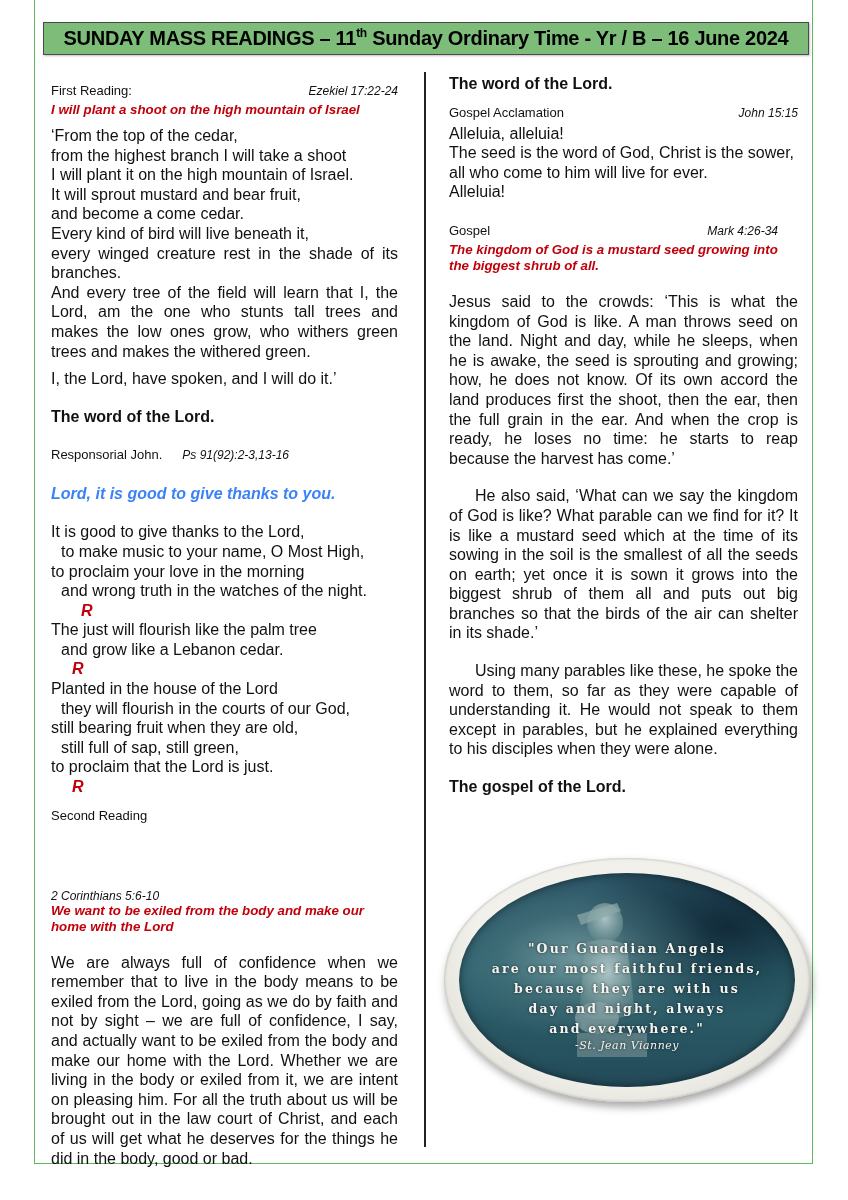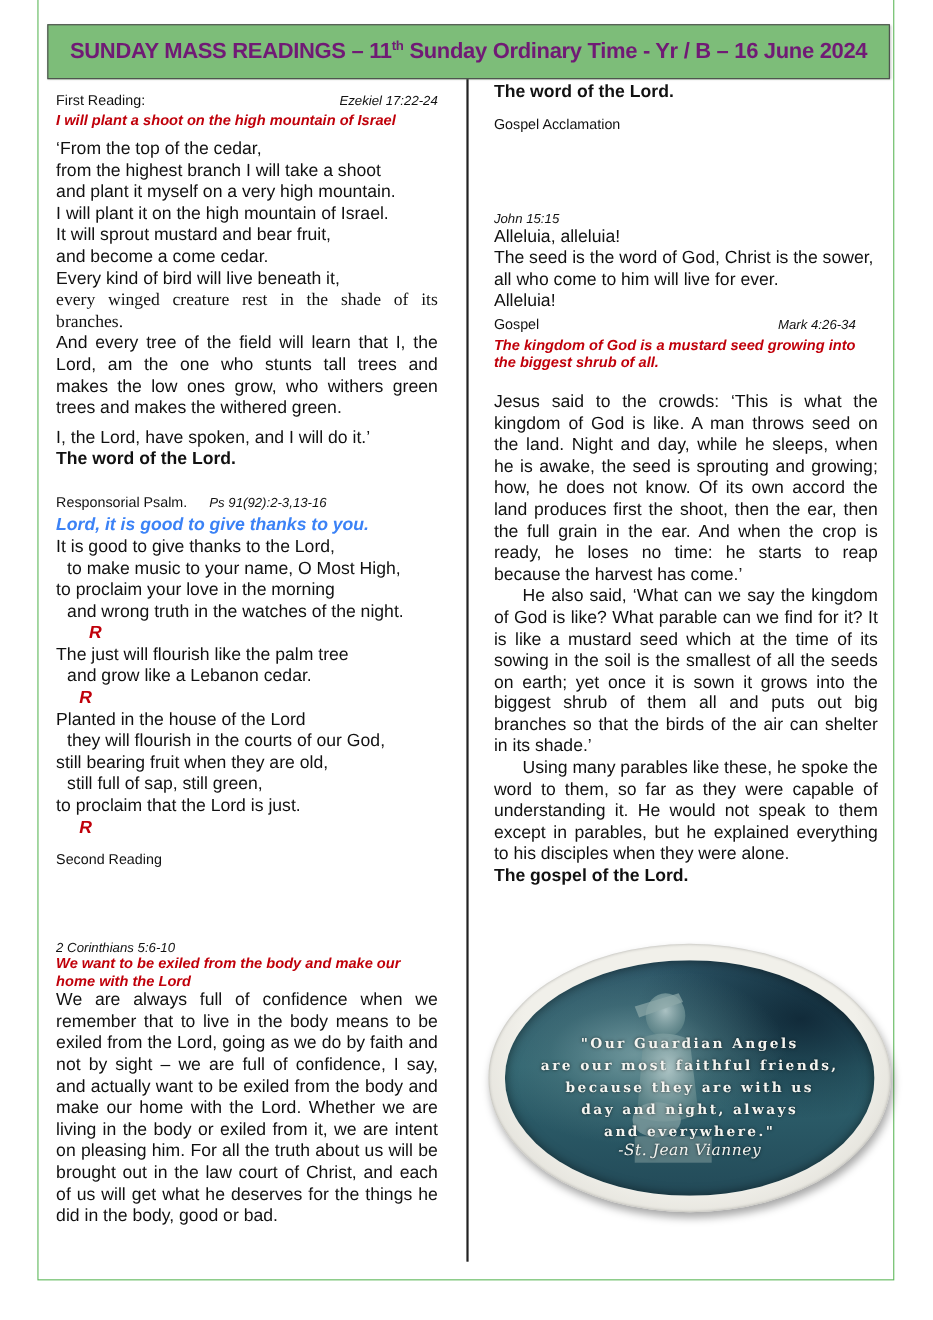--- a/index.html
+++ b/index.html
@@ -1,24 +1,24 @@
 <!DOCTYPE html>
 <html><head>
 <meta charset="utf-8">
 <style>
   html, body { margin: 0; padding: 0; background: #ffffff; }
   body { width: 848px; height: 1200px; position: relative; overflow: hidden;
          font-family: "Liberation Sans", sans-serif; color: #111; }
   .frame { position: absolute; left: 34px; top: -2px; width: 779px; height: 1166px;
            border: 1.5px solid #5fb85b; box-sizing: border-box; }
-  .banner { position: absolute; left: 43px; top: 22px; width: 766px; height: 50px;
+  .banner { position: absolute; left: 43px; top: 22px; width: 766px; height: 33px;
             background: #7dbd79; border: 1.5px solid #4a4a4a; box-sizing: border-box;
             box-shadow: 1px 1px 2px rgba(0,0,0,0.25);
             display: flex; align-items: center; justify-content: center;
-            font-weight: bold; font-size: 20px; letter-spacing: -0.3px; color: #701a75; white-space: nowrap; }
+            font-weight: bold; font-size: 20px; letter-spacing: -0.3px; color: #000000; white-space: nowrap; }
   .banner sup { font-size: 12px; vertical-align: 8px; line-height: 0; }
   .divider { position: absolute; left: 424px; top: 72px; width: 1.5px; height: 1075px; background: #222; }
 
   .col { position: absolute; top: 74px; }
   .col-left { left: 51px; width: 347px; }
   .col-right { left: 449px; width: 349px; }
 
   .heading-row { display: flex; justify-content: space-between; align-items: baseline; }
   .heading { font-weight: normal; font-size: 13px; line-height: 22px; }
   .ref { font-style: italic; font-size: 12px; }
@@ -26,39 +26,39 @@
   .antiphon { color: #3b82f6; font-weight: bold; font-style: italic; font-size: 16px; line-height: 20px; }
   .text { font-size: 16px; line-height: 19.6px; }
   .line { display: block; }
   .indent { padding-left: 10px; }
   .r { color: #c0000a; font-weight: bold; font-style: italic; display: block; }
   .justify { text-align: justify; }
   .para-indent { text-indent: 26px; }
   .bold-line { font-weight: bold; font-size: 16px; line-height: 19.6px; }
   .gap6 { margin-top: 6px; }
   .gap8 { margin-top: 8px; }
-  .gap10 { margin-top: 0; }
+  .gap10 { margin-top: 18px; }
   .gap18 { margin-top: 18px; }
 
   .oval-wrap { position: absolute; left: 444px; top: 858px; width: 366px; height: 244px; }
   .oval-outer { position: absolute; inset: 0; border-radius: 50%;
                 background: radial-gradient(ellipse at 50% 40%, #f1f0ea 60%, #d2d0c8 100%);
                 box-shadow: 2px 5px 8px rgba(0,0,0,0.35), inset 0 0 3px rgba(0,0,0,0.3); }
   .oval-inner { position: absolute; left: 15px; top: 15px; right: 15px; bottom: 15px; border-radius: 50%;
                 overflow: hidden;
                 background:
                   radial-gradient(ellipse at 35% 40%, rgba(160,190,190,0.55) 0%, rgba(90,130,135,0.35) 25%, rgba(0,0,0,0) 45%),
                   radial-gradient(ellipse at 80% 25%, rgba(10,30,45,0.8) 0%, rgba(10,30,45,0) 40%),
                   linear-gradient(180deg, #2c5466 0%, #2f6470 45%, #234a58 100%);
                 box-shadow: inset 0 0 10px rgba(0,0,0,0.5); }
   .statue { position: absolute; left: 98px; top: 20px; width: 100px; height: 170px; }
   .quote { position: absolute; left: 0; right: 0; top: 66px; text-align: center; color: #f4f4f0;
            font-family: "DejaVu Serif", serif; font-weight: bold; font-size: 12.5px; letter-spacing: 2.2px; line-height: 20px;
            text-shadow: 0 0 3px rgba(0,0,0,0.7); }
-  .quote .attrib { font-style: italic; font-weight: normal; font-size: 14px; letter-spacing: 0.5px; line-height: 14px; }
+  .quote .attrib { font-style: italic; font-weight: normal; font-size: 11px; letter-spacing: 0.5px; line-height: 14px; }
 </style>
 </head>
 <body>
 
 <div class="frame"></div>
 
 <div class="banner">
   <span><span>SUNDAY MASS READINGS – 11</span><sup>th</sup><span> Sunday Ordinary Time - Yr / B – 16 June 2024</span></span>
 </div>
 
@@ -68,35 +68,34 @@
 
   <section>
     <div class="heading-row gap6">
       <span class="heading">First Reading:</span>
       <span class="ref">Ezekiel 17:22-24</span>
     </div>
     <div class="subtitle">I will plant a shoot on the high mountain of Israel</div>
     <div class="text justify gap8">
       <span class="line">‘From the top of the cedar,</span>
       <span class="line">from the highest branch I will take a shoot</span>
-      <span class="line">and plant it myself on a very high mountain.</span>
       <span class="line">I will plant it on the high mountain of Israel.</span>
       <span class="line">It will sprout mustard and bear fruit,</span>
       <span class="line">and become a come cedar.</span>
       <span class="line">Every kind of bird will live beneath it,</span>
-      <span class="line" style="text-align:justify; text-align-last:left;font-family:Liberation Serif, serif;">every winged creature rest in the shade of its branches.</span>
+      <span class="line" style="text-align:justify; text-align-last:left;">every winged creature rest in the shade of its branches.</span>
       <span class="line" style="text-align:justify;">And every tree of the field will learn that I, the Lord, am the one who stunts tall trees and makes the low ones grow, who withers green trees and makes the withered green.</span>
     </div>
     <div class="text gap8">I, the Lord, have spoken, and I will do it.’</div>
     <div class="bold-line gap10">The word of the Lord.</div>
   </section>
 
   <section>
     <div class="heading-row gap18" style="justify-content:flex-start; gap:20px;">
-      <span class="heading">Responsorial Psalm.</span>
+      <span class="heading">Responsorial John.</span>
       <span class="ref">Ps 91(92):2-3,13-16</span>
     </div>
     <div class="antiphon gap10">Lord, it is good to give thanks to you.</div>
     <div class="text gap10">
       <span class="line">It is good to give thanks to the Lord,</span>
       <span class="line indent">to make music to your name, O Most High,</span>
       <span class="line">to proclaim your love in the morning</span>
       <span class="line indent">and wrong truth in the watches of the night.</span>
       <span class="r" style="padding-left:30px;">R</span>
       <span class="line">The just will flourish like the palm tree</span>
@@ -118,21 +117,21 @@
     </div>
     <div class="subtitle">We want to be exiled from the body and make our home with the Lord</div>
     <div class="text justify gap10">We are always full of confidence when we remember that to live in the body means to be exiled from the Lord, going as we do by faith and not by sight – we are full of confidence, I say, and actually want to be exiled from the body and make our home with the Lord. Whether we are living in the body or exiled from it, we are intent on pleasing him. For all the truth about us will be brought out in the law court of Christ, and each of us will get what he deserves for the things he did in the body, good or bad.</div>
   </section>
 </div>
 
 <div class="col col-right">
   <div class="bold-line">The word of the Lord.</div>
 
   <section>
-    <div class="heading-row gap8" style="justify-content:space-between; gap:68px;flex-direction:column;">
+    <div class="heading-row gap8" style="justify-content:space-between; gap:36px;">
       <span class="heading">Gospel Acclamation</span>
       <span class="ref">John 15:15</span>
     </div>
     <div class="text">
       <span class="line">Alleluia, alleluia!</span>
       <span class="line">The seed is the word of God, Christ is the sower, all who come to him will live for ever.</span>
       <span class="line">Alleluia!</span>
     </div>
   </section>
 

